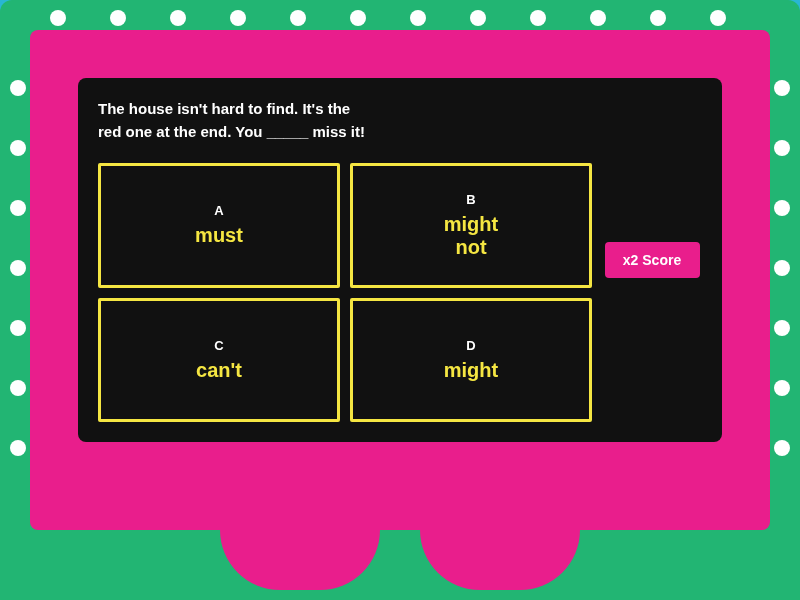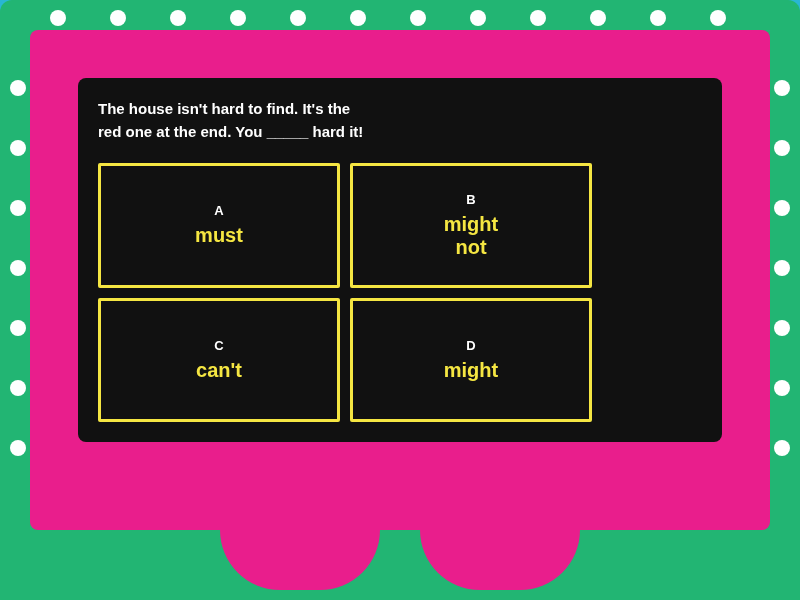--- a/index.html
+++ b/index.html
@@ -214,21 +214,21 @@
       <div class="dot" style="top:440px; right:10px;"></div>
     </div>
 
     <div class="pink-border">
 
       <div class="main-area">
 
         <div class="left-section">
           <div class="question-text">
             <span>The house isn't hard to find. It's the</span><br>
-            <span>red one at the end. You _____ hard it!</span>
+            <span>red one at the end. You _____ miss it!</span>
           </div>
 
           <div class="answers-grid">
 
             <div class="answer-card">
               <span class="answer-letter">A</span>
               <span class="answer-text">must</span>
             </div>
 
             <div class="answer-card">
@@ -243,20 +243,21 @@
 
             <div class="answer-card">
               <span class="answer-letter">D</span>
               <span class="answer-text">might</span>
             </div>
 
           </div>
         </div>
 
         <div class="right-section">
+          <button class="power-btn">x2 Score</button>
         </div>
 
       </div>
     </div>
 
     <div class="bottom-area">
       <div class="podium" style="width:160px; height:60px; background:#e91e8c; border-radius:0 0 80px 80px; position:relative; top:0;"></div>
       <div class="podium" style="width:160px; height:60px; background:#e91e8c; border-radius:0 0 80px 80px; position:relative; top:0;"></div>
     </div>
 

